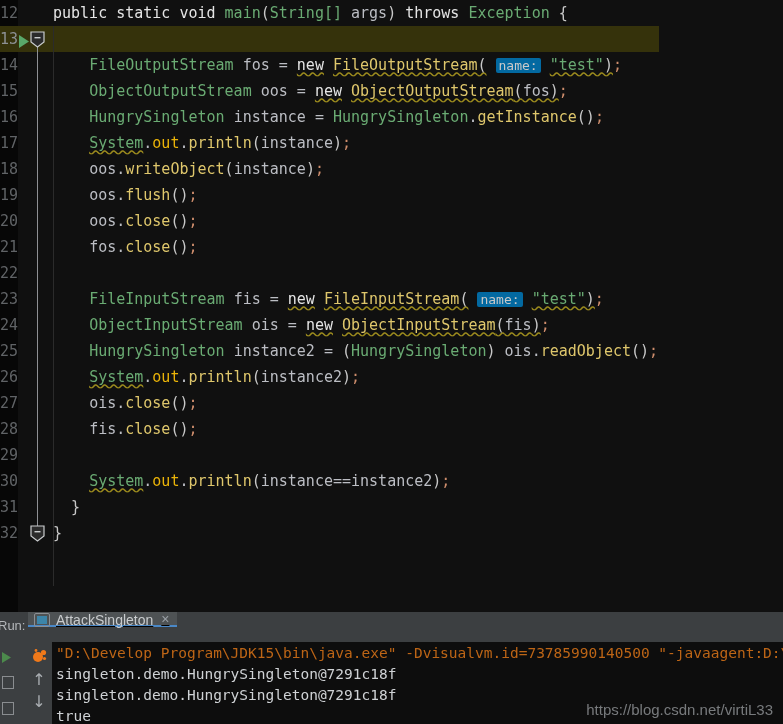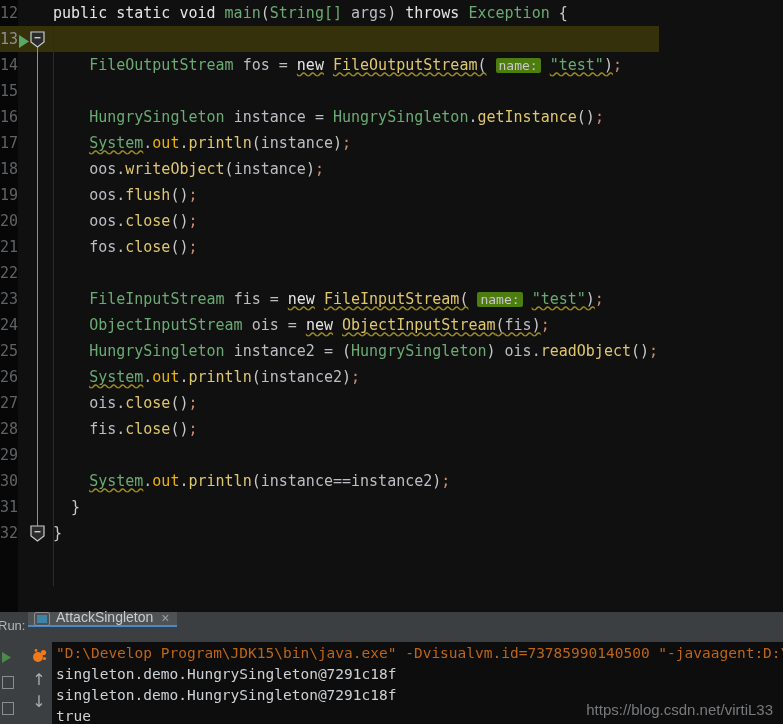--- a/index.html
+++ b/index.html
@@ -122,21 +122,21 @@
   .ident   { color: #bcbec4; }
   .method  { color: #dfc76c; }
   .str     { color: #6aab73; }
   .punct   { color: #bcbec4; }
   .paren   { color: #c8c8c8; }
   .semi    { color: #cf8e6d; }
   .field   { color: #eab308; }
   .statfld { color: #6aab73; text-decoration: underline; text-decoration-color: #6aab73; }
   .err     { text-decoration: underline wavy #9c8b1d; text-decoration-skip-ink: none; }
   .hintchip {
-    background: #4d7c0f;
+    background: #0369a1;
     color: #c9c9c9;
     border-radius: 2px;
     padding: 0 3px;
     font-size: 13px;
   }
 
   
   .console-panel {
     position: absolute;
     left: 0;
@@ -157,25 +157,26 @@
     left: -2px; top: 6px;
     color: #b4b7ba;
     font-family: "Liberation Sans", sans-serif;
     font-size: 13px;
   }
   .run-tab {
     position: absolute;
     left: 28px; top: 0;
     height: 15px;
     display: flex;
-    align-items: flex-end;
+    align-items: flex-start;
     padding: 0 8px 0 6px;
     background: #4e5254;
     border-bottom: 2px solid #4a88c7;
     box-sizing: border-box;
+    text-decoration: underline;
   }
   .tab-icon {
     width: 16px; height: 14px;
     margin-right: 6px;
     flex: 0 0 auto;
   }
   .tab-title {
     color: #c9ccce;
     font-family: "Liberation Sans", sans-serif;
     font-size: 14px;
@@ -298,20 +299,21 @@
         <span class="code-text"></span>
       </div>
 
       <div class="line">
         <span class="ln">14</span>
         <span class="code-text">    <span class="type">FileOutputStream</span> <span class="ident">fos</span> <span class="punct">=</span> <span class="kw err">new</span> <span class="method err">FileOutputStream</span><span class="paren err">(</span> <span class="hintchip">name:</span> <span class="str err">"test"</span><span class="paren err">)</span><span class="semi">;</span></span>
       </div>
 
       <div class="line">
         <span class="ln">15</span>
+        <span class="code-text">    <span class="type">ObjectOutputStream</span> <span class="ident">oos</span> <span class="punct">=</span> <span class="kw err">new</span> <span class="method err">ObjectOutputStream</span><span class="paren err">(</span><span class="ident err">fos</span><span class="paren err">)</span><span class="semi">;</span></span>
       </div>
 
       <div class="line">
         <span class="ln">16</span>
         <span class="code-text">    <span class="type">HungrySingleton</span> <span class="ident">instance</span> <span class="punct">=</span> <span class="type">HungrySingleton</span><span class="punct">.</span><span class="method">getInstance</span><span class="paren">()</span><span class="semi">;</span></span>
       </div>
 
       <div class="line">
         <span class="ln">17</span>
         <span class="code-text">    <span class="statfld err">System</span><span class="punct">.</span><span class="field">out</span><span class="punct">.</span><span class="method">println</span><span class="paren">(</span><span class="ident">instance</span><span class="paren">)</span><span class="semi">;</span></span>

